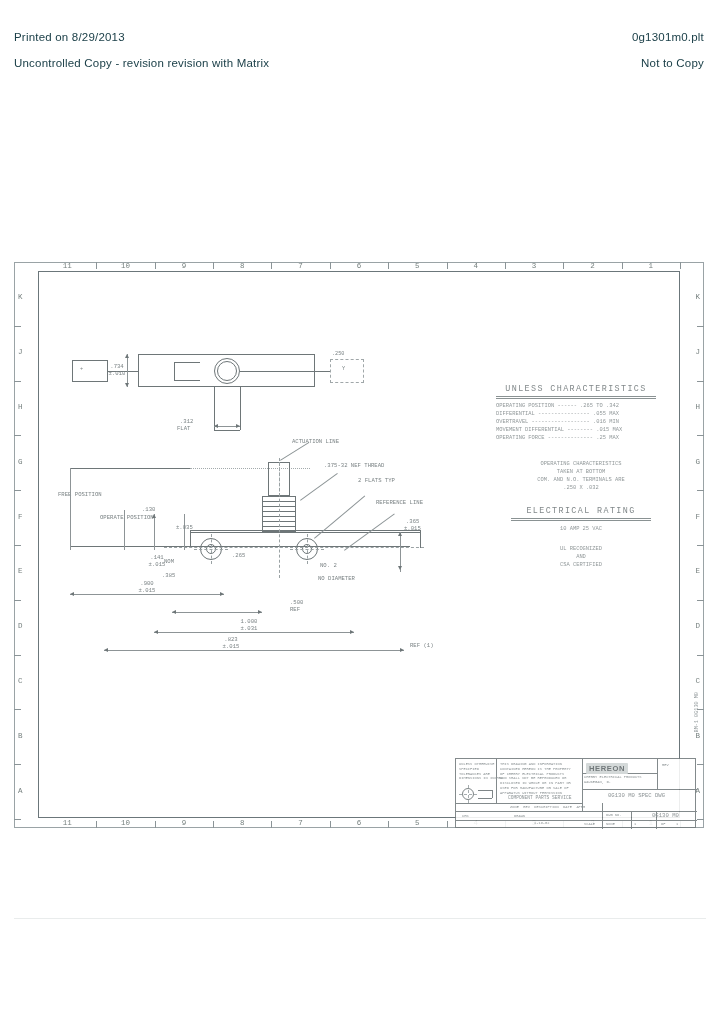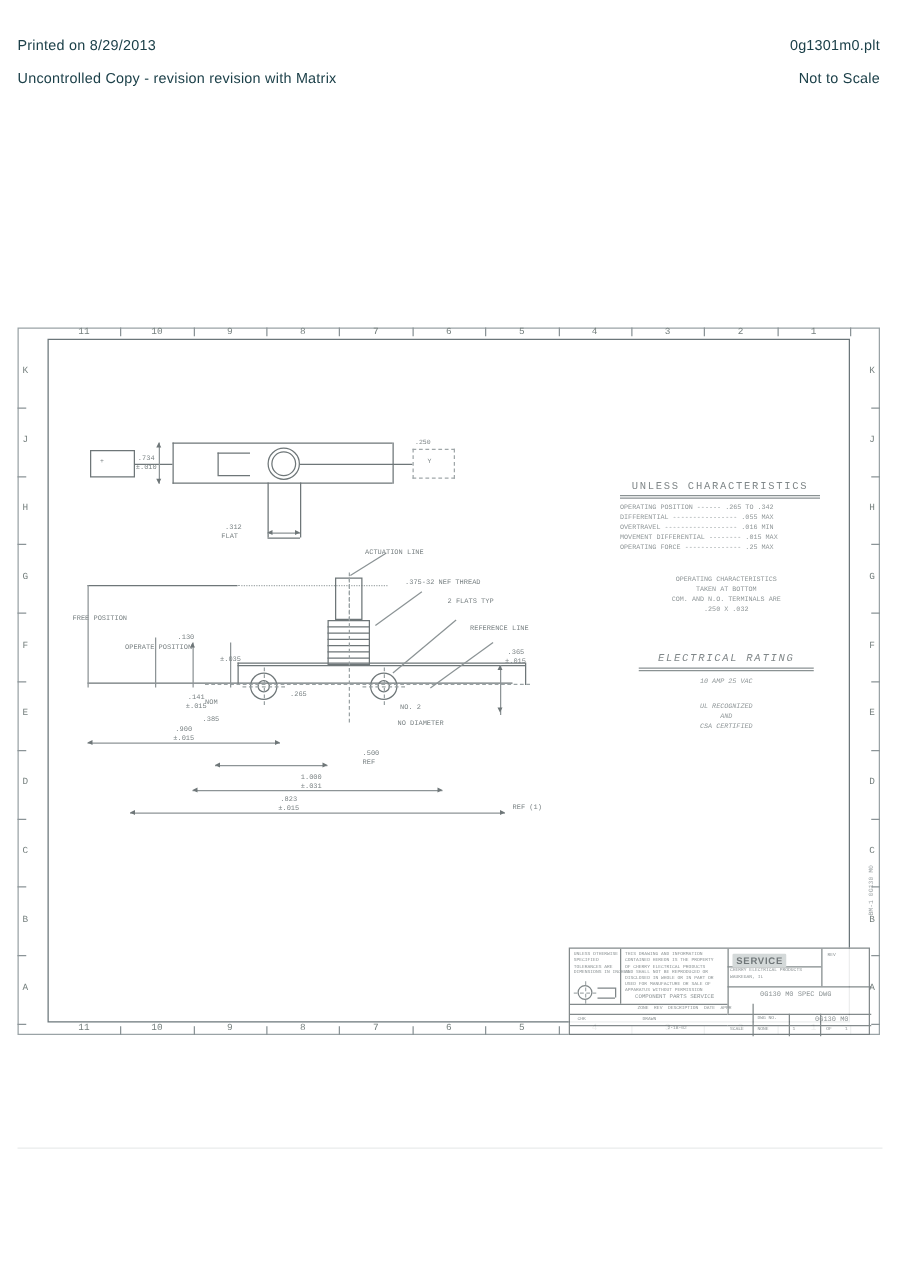--- a/index.html
+++ b/index.html
@@ -94,21 +94,21 @@
 <body>
 
 <div class="page">
 
   <div class="hdr" id="hdr-row1">
     <span class="hdr-l">Printed on 8/29/2013</span>
     <span class="hdr-r">0g1301m0.plt</span>
   </div>
   <div class="hdr" id="hdr-row2">
     <span class="hdr-l">Uncontrolled Copy - revision revision with Matrix</span>
-    <span class="hdr-r">Not to Scale</span>
+    <span class="hdr-r">Not to Copy</span>
   </div>
 
   <div class="sheet">
 
     <div class="frame-outer"></div>
     <div class="frame-inner"></div>
 
     <div id="zones">
         <div class="zlbl zlbl-top" style="left: 53.1818px;">11</div>
         <div class="ztick ztop" style="left: 82.3636px;"></div>
@@ -351,21 +351,21 @@
       <div class="spec-line">OPERATING FORCE -------------- .25 MAX</div>
     </div>
 
     <div class="specblk blur" style="left:492px;top:198px;width:150px;">
       <div class="spec-line spec-center">OPERATING CHARACTERISTICS</div>
       <div class="spec-line spec-center">TAKEN AT BOTTOM</div>
       <div class="spec-line spec-center">COM. AND N.O. TERMINALS ARE</div>
       <div class="spec-line spec-center">.250 X .032</div>
     </div>
 
-    <div class="specblk blur" style="left:497px;top:260px;width:140px;font-style:italic;">
+    <div class="specblk blur" style="left:497px;top:244px;width:140px;">
       <div class="spec-title">ELECTRICAL RATING</div>
       <div class="spec-rule"></div>
       <div class="spec-rule2"></div>
       <div class="spec-line spec-center" style="margin-top:4px;">10 AMP 25 VAC</div>
       <div class="spec-line spec-center" style="margin-top:12px;">UL RECOGNIZED</div>
       <div class="spec-line spec-center">AND</div>
       <div class="spec-line spec-center">CSA CERTIFIED</div>
     </div>
 
     <div class="txt t55 blur" style="right:4px;top:430px;transform:rotate(180deg);writing-mode:vertical-rl;color:#8b9395;">BM-1 0G130 M0</div>
@@ -408,21 +408,21 @@
 AND SHALL NOT BE REPRODUCED OR
 DISCLOSED IN WHOLE OR IN PART OR
 USED FOR MANUFACTURE OR SALE OF
 APPARATUS WITHOUT PERMISSION</div>
     <div class="tb-txt tb-f5" style="left:52px;top:36px;">COMPONENT PARTS SERVICE</div>
     <div class="tb-txt tb-f4" style="left:54px;top:46px;">ZONE  REV  DESCRIPTION  DATE  APPR</div>
     <div class="tb-txt tb-f4" style="left:58px;top:55px;">DRAWN</div>
     <div class="tb-txt tb-f4" style="left:78px;top:62px;">2-18-02</div>
     <div class="tb-txt tb-f4" style="left:6px;top:55px;">CHK</div>
 
-    <div class="logo" style="left:130px;top:4px;">SERVICE</div>
+    <div class="logo" style="left:130px;top:4px;">HEREON</div>
     <div class="tb-txt tb-f4" style="left:128px;top:16px;">CHERRY ELECTRICAL PRODUCTS
 WAUKEGAN, IL</div>
     <div class="tb-txt tb-f6" style="left:152px;top:33px;">0G130 M0 SPEC DWG</div>
 
     <div class="tb-txt tb-f4" style="left:206px;top:4px;">REV</div>
     <div class="tb-txt tb-f4" style="left:150px;top:54px;">DWG NO.</div>
     <div class="tb-txt tb-f6" style="left:196px;top:53px;">0G130 M0</div>
     <div class="tb-txt tb-f4" style="left:128px;top:63px;">SCALE</div>
     <div class="tb-txt tb-f4" style="left:150px;top:63px;">NONE</div>
     <div class="tb-txt tb-f4" style="left:178px;top:63px;">1</div>

